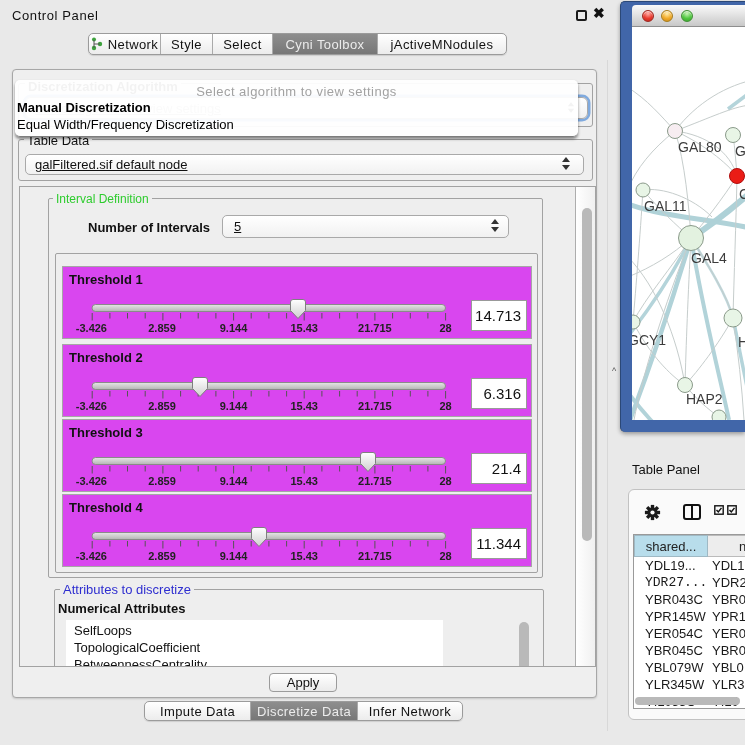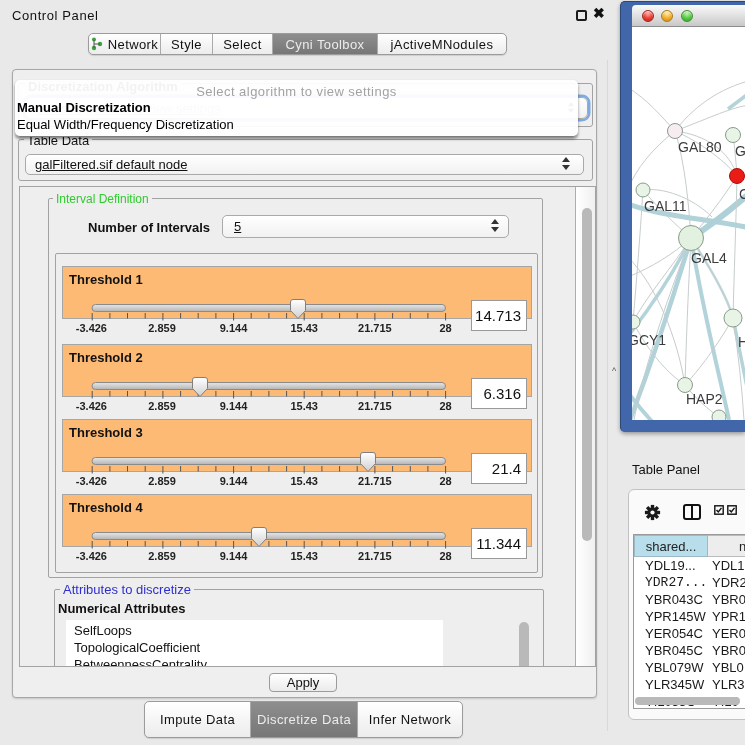--- a/index.html
+++ b/index.html
@@ -26,21 +26,21 @@
 .group { position:absolute; border:1px solid #a2a2a2; border-radius:3px; }
 .gtitle { position:absolute; font-size:13px; background:#efefef; padding:0 3px; white-space:nowrap; line-height:13px; }
 
 .combo { position:absolute; border:1px solid #a9a9a9; border-radius:5px; background:linear-gradient(#ffffff,#f1f1f1); font-size:13px; color:#111; }
 .combo .ctext { position:absolute; left:9px; top:0; bottom:0; display:flex; align-items:center;text-decoration:underline; }
 .arrows { position:absolute; width:8px; }
 .arrows .up { width:0; height:0; border-left:4px solid transparent; border-right:4px solid transparent; border-bottom:5px solid #333; margin-bottom:3px; }
 .arrows .dn { width:0; height:0; border-left:4px solid transparent; border-right:4px solid transparent; border-top:5px solid #333; }
 
 
-.thblock { position:absolute; left:42px; width:470px; height:53px; border:1px solid #a6a6a6; background:#fdba74; }
+.thblock { position:absolute; left:42px; width:470px; height:73px; border:1px solid #a6a6a6; background:#d946ef; }
 .thblock .tt { position:absolute; left:6px; top:5px; font-size:13px; font-weight:bold; color:#111; }
 .thblock svg { position:absolute; left:0; top:31px; }
 .tfield { position:absolute; left:408px; top:33px; width:56px; height:31px; background:#ffffff; border:1px solid #999; font-size:15px; color:#111; text-align:right; line-height:29px; padding-right:5px; }
 
 
 .vthumb { position:absolute; background:#b9b9b9; border-radius:5px; }
 
 
 .btn { position:absolute; border:1px solid #9b9b9b; border-radius:4px; background:linear-gradient(#ffffff,#ebebeb); font-size:13px; color:#111; display:flex; align-items:center; justify-content:center; }
 
@@ -315,21 +315,21 @@
 
   <div class="btn" style="left:256px; top:602.5px; width:68px; height:19px;">Apply</div>
 
   <div id="popup" style="position:absolute; left:2px; top:10px; width:563px; height:57px; background:rgba(255,255,255,0.94); border-radius:5px; border-bottom:1px solid #7d7d7d; box-shadow:0 2px 3px rgba(0,0,0,0.45); ">
     <div style="position:absolute; left:0; right:0; top:4px; text-align:center; font-size:13px; letter-spacing:0.45px; color:#a2a2a2;">Select algorithm to view settings</div>
     <div style="position:absolute; left:2px; top:20px; font-size:13px; font-weight:bold; color:#000;">Manual Discretization</div>
     <div style="position:absolute; left:2px; top:37px; font-size:13px; color:#000;">Equal Width/Frequency Discretization</div>
   </div>
 </div>
 
-<div class="seg" style="left:144px; top:701px; height:37px;">
+<div class="seg" style="left:144px; top:701px; height:20px;">
   <div class="tb" style="width:106px;">Impute Data</div>
   <div class="tb sel" style="width:107px;">Discretize Data</div>
   <div class="tb" style="width:104px;">Infer Network</div>
 </div>
 
 <div class="abs" style="left:607px; top:60px; width:1px; height:671px; background:#d8d8d8;"></div>
 
 <div class="abs" style="left:612px; top:366px; width:8px; height:10px; font-size:9px; color:#555;">^</div>
 
 <div id="net"></div>

